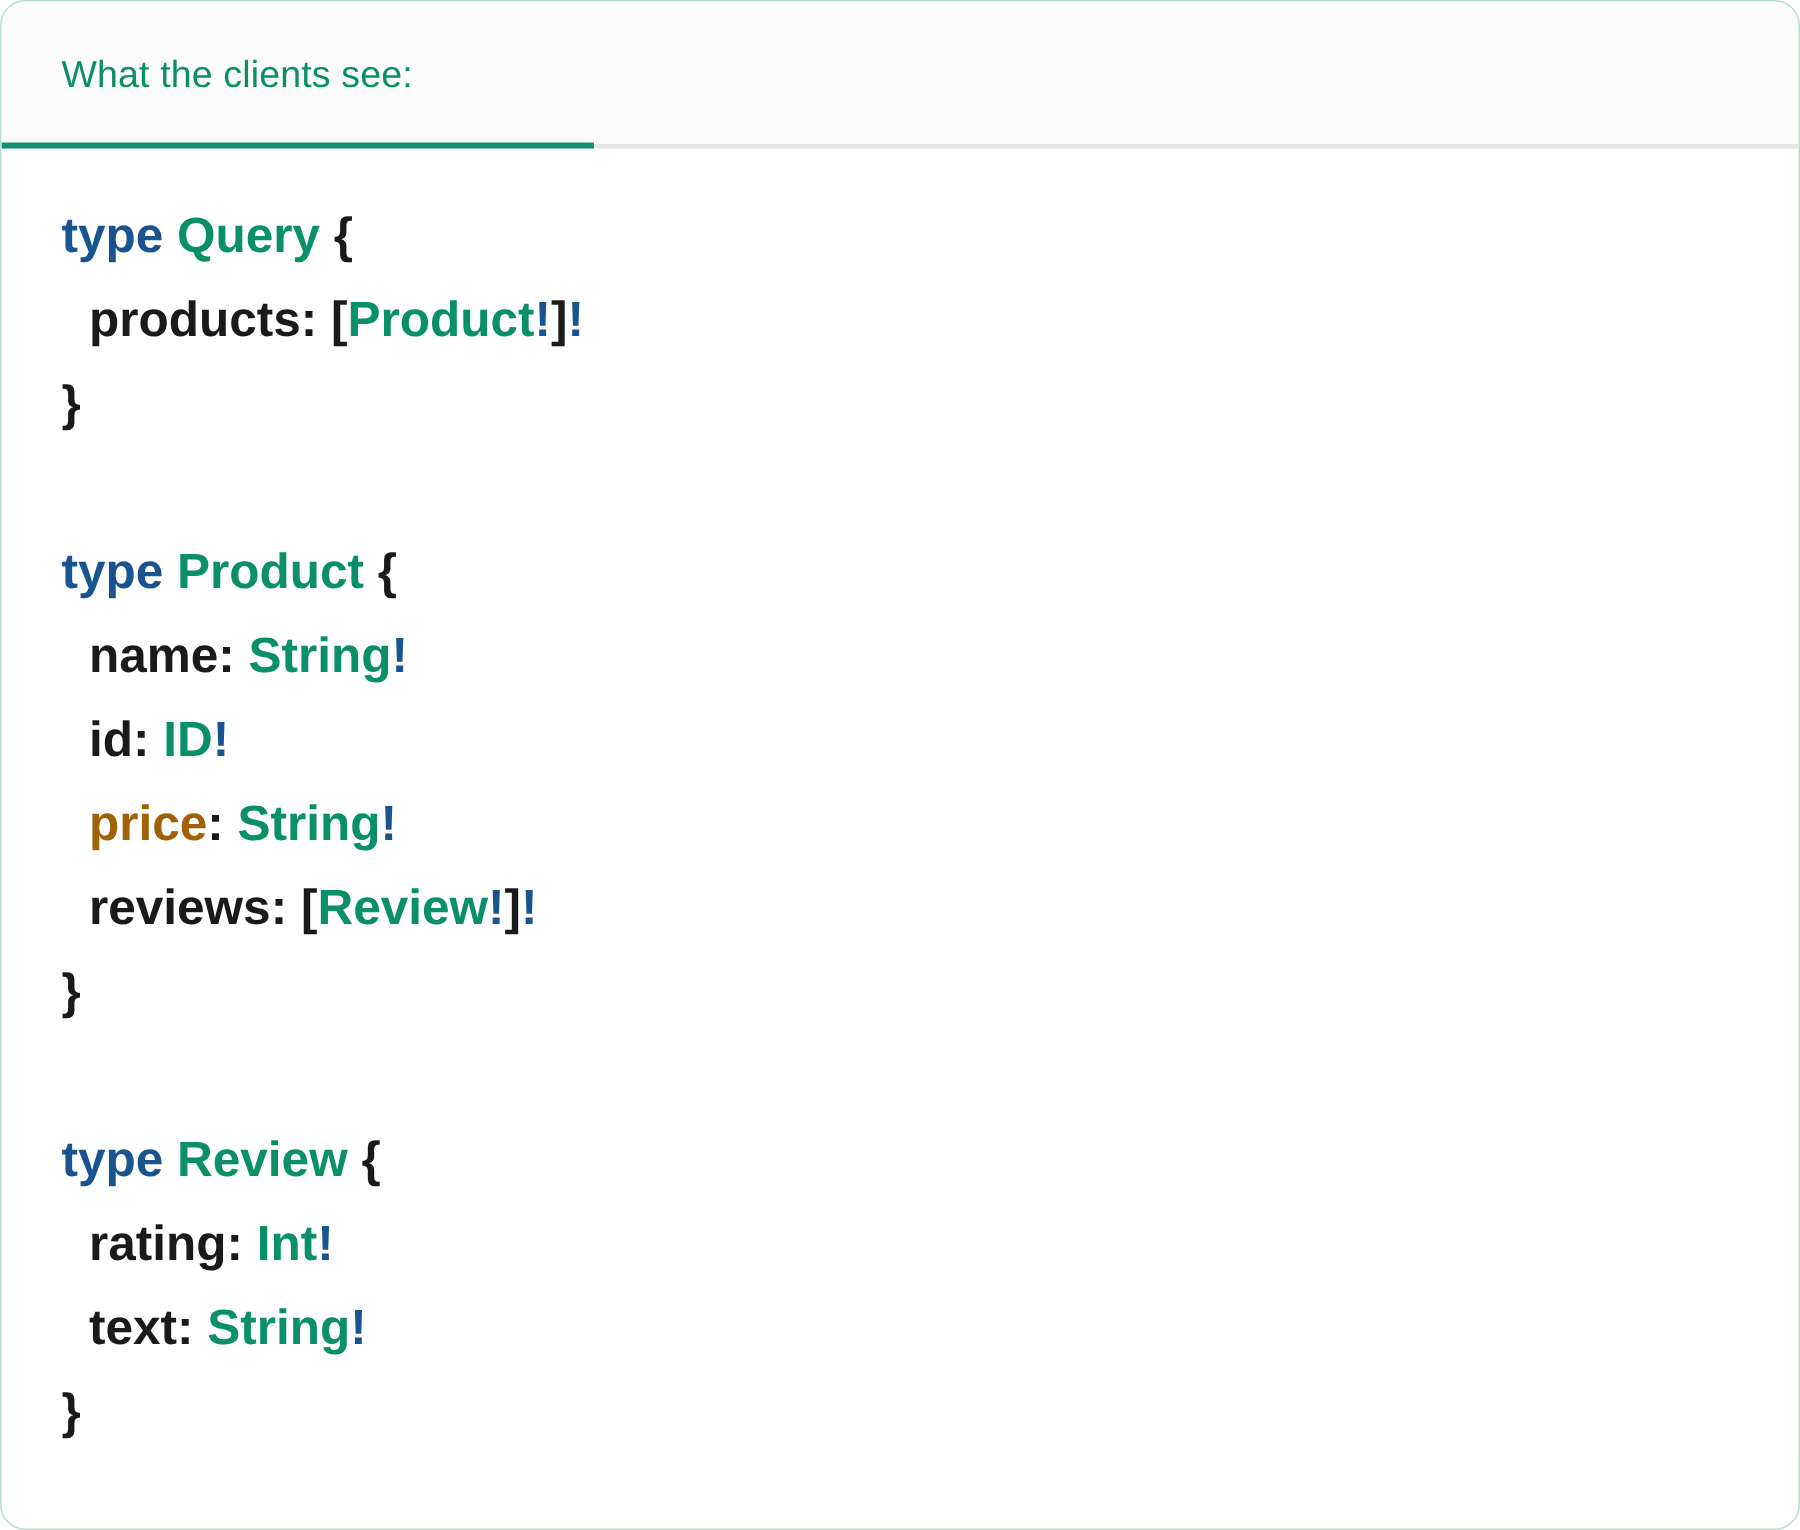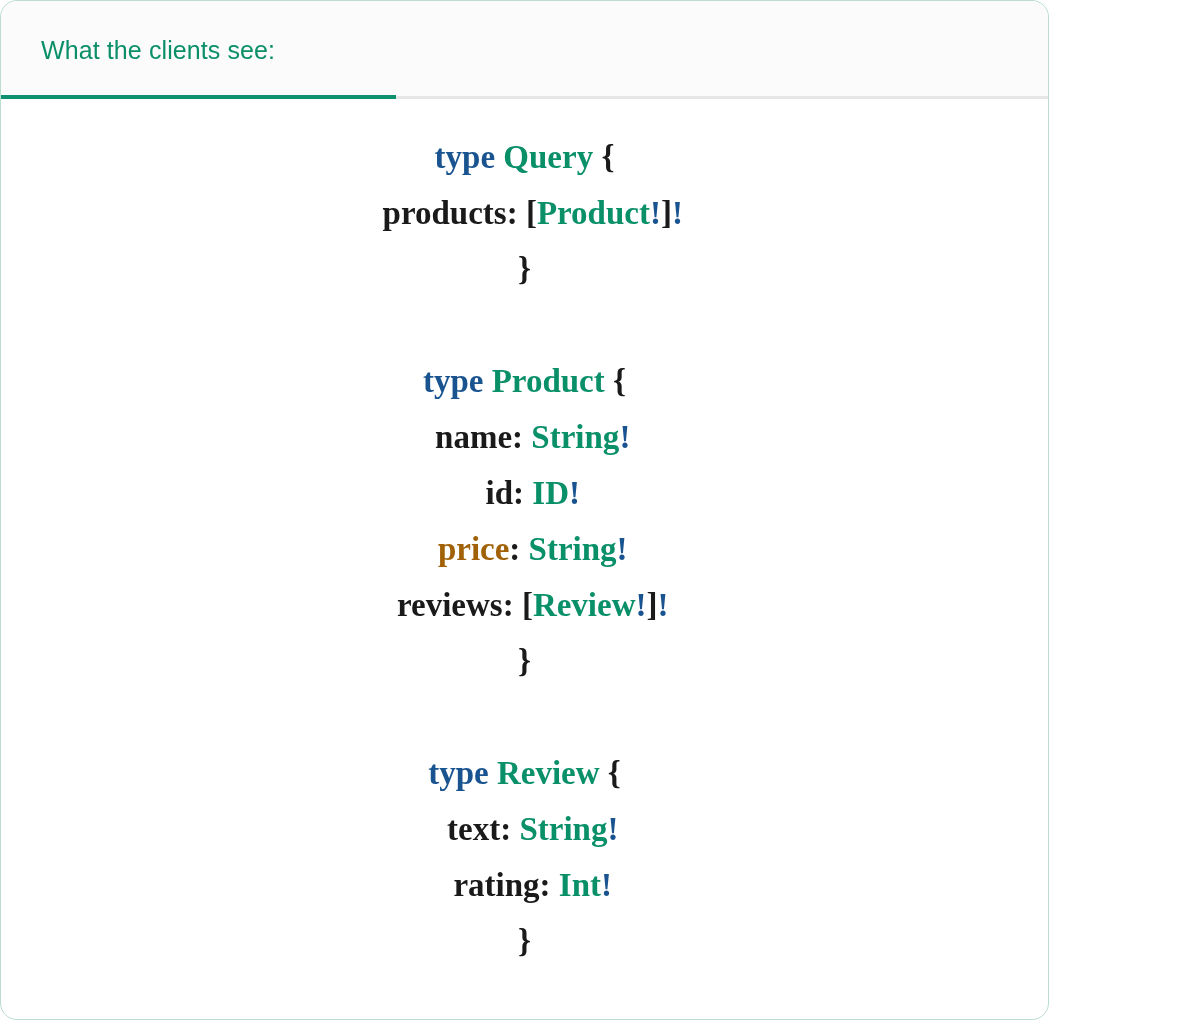--- a/index.html
+++ b/index.html
@@ -12,21 +12,21 @@
     width: 1200px;
     height: 1020px;
     font-family: "Liberation Sans", sans-serif;
     overflow: hidden;
   }
 
   
   .card {
     position: relative;
     box-sizing: border-box;
-    width: 1049px;
+    width: 1200px;
     height: 1020px;
     background: #ffffff;
     border: 1px solid #b9ddcd;
     border-radius: 17px;
     overflow: hidden;
   }
 
   
   .tabbar {
     position: relative;
@@ -81,28 +81,27 @@
 
   
   .code-area {
     box-sizing: border-box;
     padding: 30px 40px 0 40px;
     background: #ffffff;
   }
 
   .code {
     margin: 0;
-    font-family: Liberation Serif, serif;
+    font-family: Liberation Sans, sans-serif;
     font-size: 33px;
     line-height: 56px;
     font-weight: 700;
     white-space: pre;
     color: #1a1a1a;
     tab-size: 2;
-    text-align: center;
   }
 
   .code .ln {
     display: block;
     min-height: 56px;
   }
 
   
   .tok { }
 </style>
@@ -127,19 +126,19 @@
 </span><span class="ln"><span class="tok" style="color: rgb(26, 26, 26);">}</span>
 </span><span class="ln">
 </span><span class="ln"><span class="tok" style="color: rgb(26, 84, 144);">type</span><span class="tok" style="color: rgb(26, 26, 26);"> </span><span class="tok" style="color: rgb(10, 144, 105);">Product</span><span class="tok" style="color: rgb(26, 26, 26);"> {</span>
 </span><span class="ln"><span class="tok" style="color: rgb(26, 26, 26);">  </span><span class="tok" style="color: rgb(26, 26, 26);">name</span><span class="tok" style="color: rgb(26, 26, 26);">: </span><span class="tok" style="color: rgb(10, 144, 105);">String</span><span class="tok" style="color: rgb(26, 84, 144);">!</span>
 </span><span class="ln"><span class="tok" style="color: rgb(26, 26, 26);">  </span><span class="tok" style="color: rgb(26, 26, 26);">id</span><span class="tok" style="color: rgb(26, 26, 26);">: </span><span class="tok" style="color: rgb(10, 144, 105);">ID</span><span class="tok" style="color: rgb(26, 84, 144);">!</span>
 </span><span class="ln"><span class="tok" style="color: rgb(26, 26, 26);">  </span><span class="tok" style="color: #a16207;">price</span><span class="tok" style="color: rgb(26, 26, 26);">: </span><span class="tok" style="color: rgb(10, 144, 105);">String</span><span class="tok" style="color: rgb(26, 84, 144);">!</span>
 </span><span class="ln"><span class="tok" style="color: rgb(26, 26, 26);">  </span><span class="tok" style="color: rgb(26, 26, 26);">reviews</span><span class="tok" style="color: rgb(26, 26, 26);">: [</span><span class="tok" style="color: rgb(10, 144, 105);">Review</span><span class="tok" style="color: rgb(26, 84, 144);">!</span><span class="tok" style="color: rgb(26, 26, 26);">]</span><span class="tok" style="color: rgb(26, 84, 144);">!</span>
 </span><span class="ln"><span class="tok" style="color: rgb(26, 26, 26);">}</span>
 </span><span class="ln">
 </span><span class="ln"><span class="tok" style="color: rgb(26, 84, 144);">type</span><span class="tok" style="color: rgb(26, 26, 26);"> </span><span class="tok" style="color: rgb(10, 144, 105);">Review</span><span class="tok" style="color: rgb(26, 26, 26);"> {</span>
+</span><span class="ln"><span class="tok" style="color: rgb(26, 26, 26);">  </span><span class="tok" style="color: rgb(26, 26, 26);">rating</span><span class="tok" style="color: rgb(26, 26, 26);">: </span><span class="tok" style="color: rgb(10, 144, 105);">Int</span><span class="tok" style="color: rgb(26, 84, 144);">!</span>
 </span><span class="ln"><span class="tok" style="color: rgb(26, 26, 26);">  </span><span class="tok" style="color: rgb(26, 26, 26);">text</span><span class="tok" style="color: rgb(26, 26, 26);">: </span><span class="tok" style="color: rgb(10, 144, 105);">String</span><span class="tok" style="color: rgb(26, 84, 144);">!</span>
-</span><span class="ln"><span class="tok" style="color: rgb(26, 26, 26);">  </span><span class="tok" style="color: rgb(26, 26, 26);">rating</span><span class="tok" style="color: rgb(26, 26, 26);">: </span><span class="tok" style="color: rgb(10, 144, 105);">Int</span><span class="tok" style="color: rgb(26, 84, 144);">!</span>
 </span><span class="ln"><span class="tok" style="color: rgb(26, 26, 26);">}</span>
 </span></pre>
   </div>
 
 </div>
 
 </body></html>

